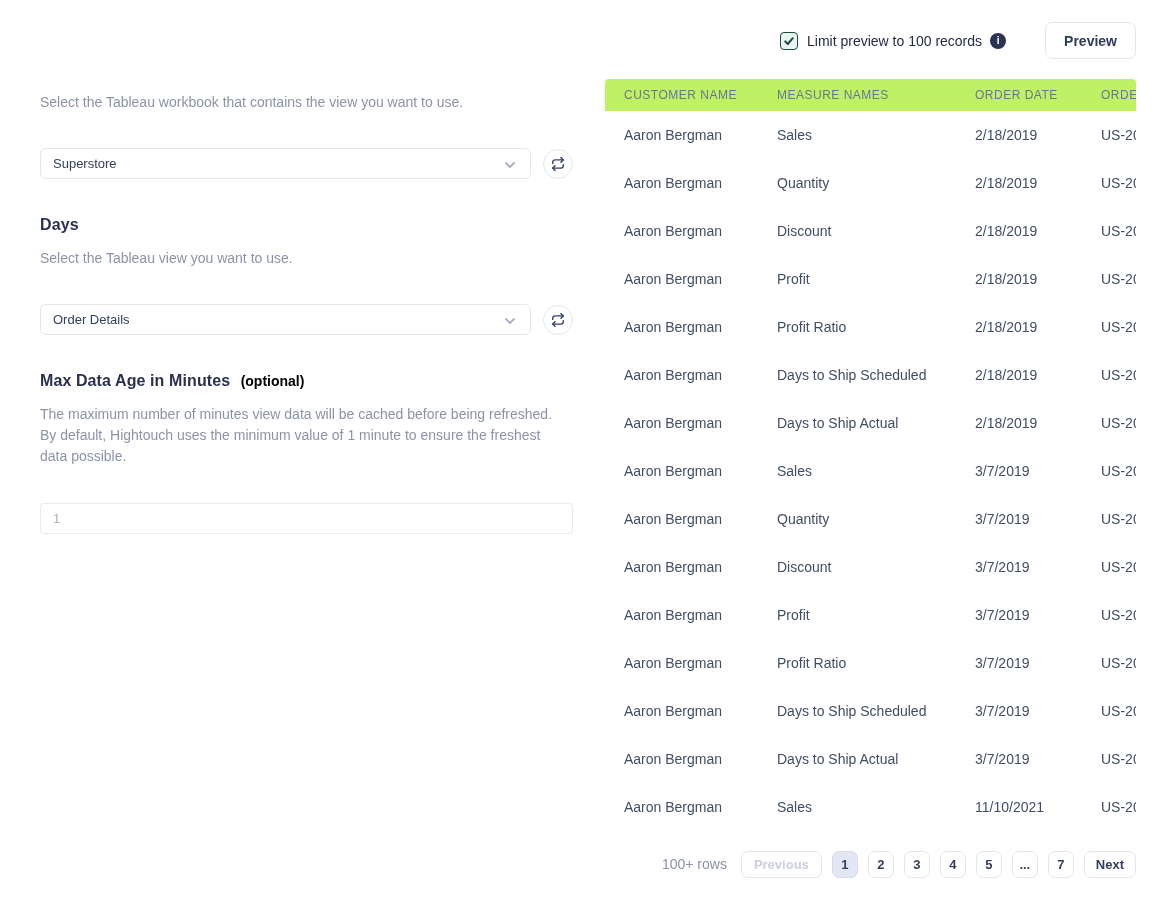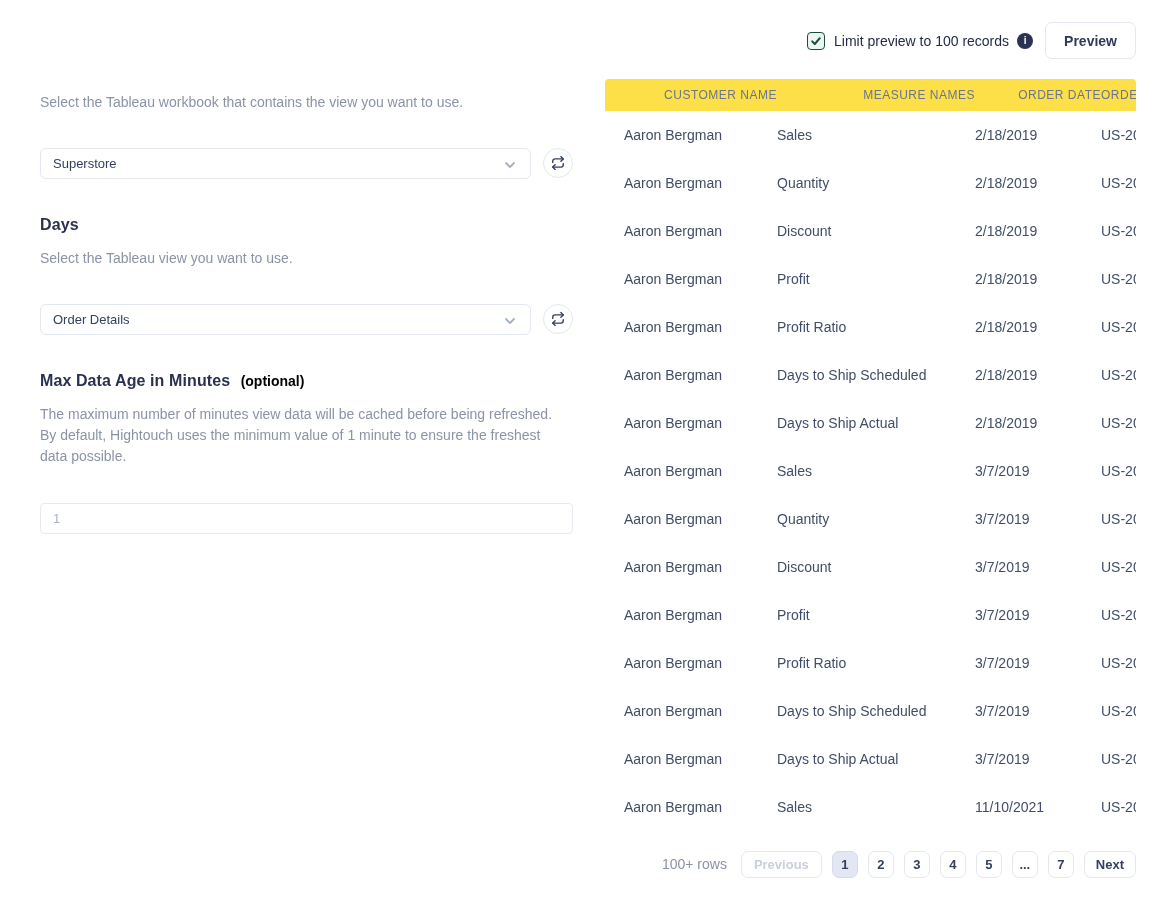--- a/index.html
+++ b/index.html
@@ -4,21 +4,21 @@
 <style>
   * { box-sizing: border-box; margin: 0; padding: 0; }
   html, body { width: 1176px; height: 922px; background: #ffffff;
     font-family: "Liberation Sans", sans-serif; position: relative; overflow: hidden; }
 
   
   .left-panel { position: absolute; left: 40px; top: 78px; width: 533px; }
   .field-label { font-size: 16px; font-weight: 600; color: #2A3150; letter-spacing: .1px; }
   .optional-tag { font-size: 14px; font-weight: 700; color: #000000; margin-left: 6px; margin-top: 21px; }
   .field-desc { margin-top: 14px; font-size: 14px; line-height: 21px; color: #8B93A6; }
-  .select-row { margin-top: 35px; display: flex; }
+  .select-row { margin-top: 35px; display: flex; align-items: center; }
   .select-box { position: relative; width: 493px; height: 31px; background: #fff;
     border: 1px solid #E2E7F0; border-radius: 6px; display: flex; align-items: center;
     padding: 0 30px 0 12px; cursor: pointer; }
   .select-value { font-size: 13px; color: #33405E; }
   .chevron { position: absolute; right: 12px; top: 8px; }
   .refresh-btn { width: 30px; height: 30px; margin-left: 12px; border-radius: 50%;
     border: 1px solid #E2E7F0; background: #fff; display: flex; align-items: center;
     justify-content: center; cursor: pointer; flex: 0 0 auto; }
   .gap-lg { margin-top: 37px; }
   .text-input { margin-top: 36px; width: 533px; height: 31px; border: 1px solid #E6EAF1;
@@ -29,29 +29,29 @@
   
   .top-bar { position: absolute; left: 605px; top: 22px; width: 531px; height: 37px;
     display: flex; align-items: center; justify-content: flex-end; }
   .checkbox { width: 18px; height: 18px; border: 1.5px solid var(--checkbox-green, #1C4A40);
     border-radius: 4px; background: #EAF6F0; display: flex; align-items: center;
     justify-content: center; cursor: pointer; flex: 0 0 auto; }
   .checkbox-label { margin-left: 9px; font-size: 14px; color: #232B47; }
   .info-icon { margin-left: 8px; width: 16px; height: 16px; border-radius: 50%;
     background: var(--info-navy, #2B3353); color: #fff; font-size: 10px; font-weight: 700;
     display: flex; align-items: center; justify-content: center; cursor: pointer; }
-  .preview-btn { margin-left: 12px; height: 37px; padding: 0 18px; background: #fff;
+  .preview-btn { margin-left: 39px; height: 37px; padding: 0 18px; background: #fff;
     border: 1px solid #E2E7F0; border-radius: 7px; font-size: 14px; font-weight: 700;
     color: #2E3A58; cursor: pointer; font-family: "Liberation Sans", sans-serif; }
 
   
   .table-wrap { position: absolute; left: 605px; top: 79px; width: 531px; overflow: hidden; }
-  .thead { height: 32px; background: #fde047; border-radius: 4px 4px 0 0;
+  .thead { height: 32px; background: #bef264; border-radius: 4px 4px 0 0;
     display: grid; grid-template-columns: 153px 198px 126px 1fr; align-items: center;
-    padding-left: 19px; text-align: right; }
+    padding-left: 19px; }
   .th { font-size: 12px; font-weight: 500; letter-spacing: .5px; color: #6B7490;
     white-space: nowrap; }
   .trow { height: 48px; display: grid; grid-template-columns: 153px 198px 126px 1fr;
     align-items: center; padding-left: 19px; background: #fff; }
   .td { font-size: 14px; color: #414D68; white-space: nowrap; }
 
   
   .pagination { position: absolute; left: 605px; top: 850px; width: 531px; height: 28px;
     display: flex; align-items: center; justify-content: flex-end; }
   .rows-count { font-size: 14px; color: #8A92A6; margin-right: 14px; }

